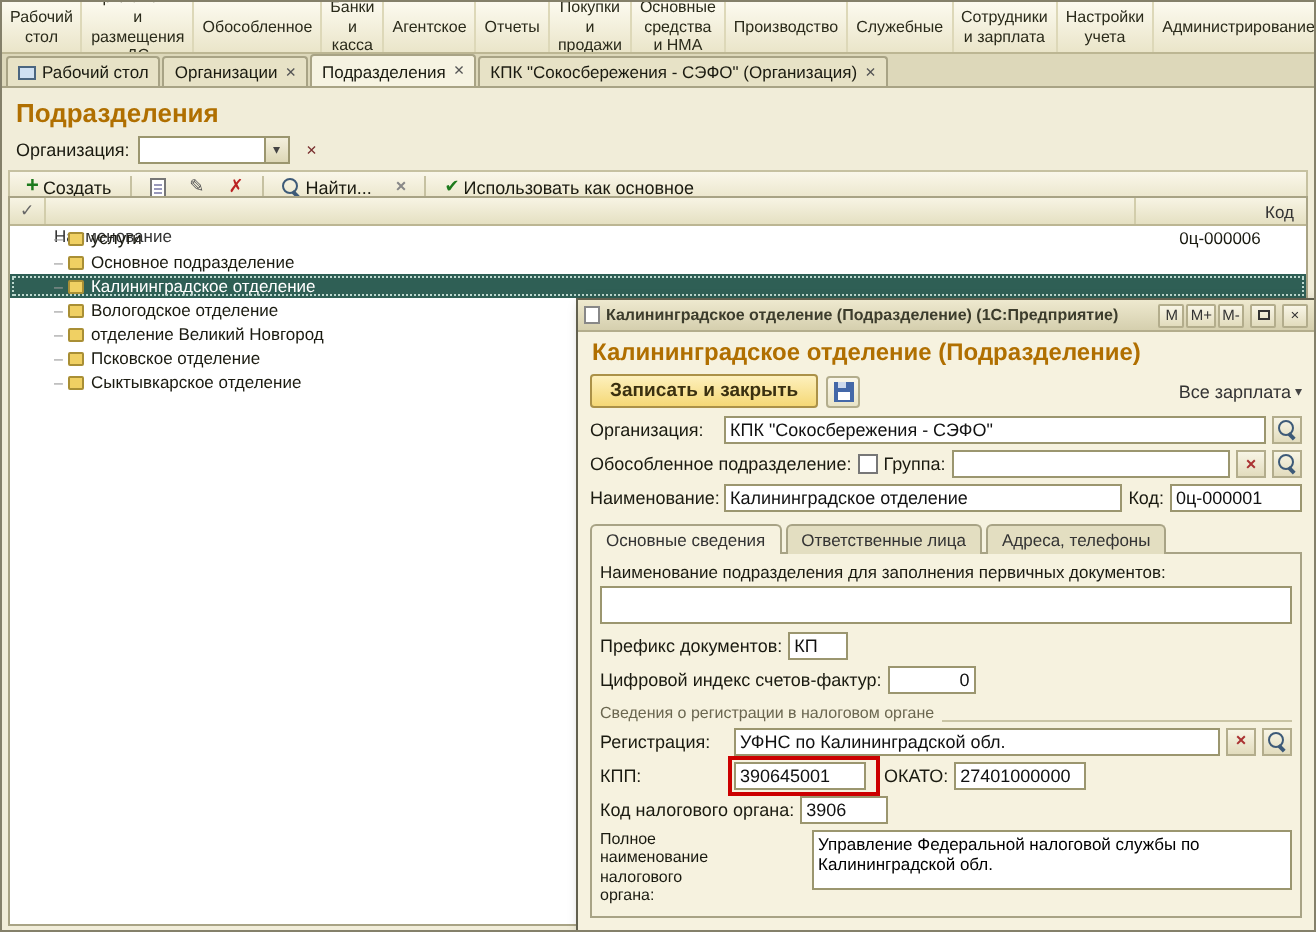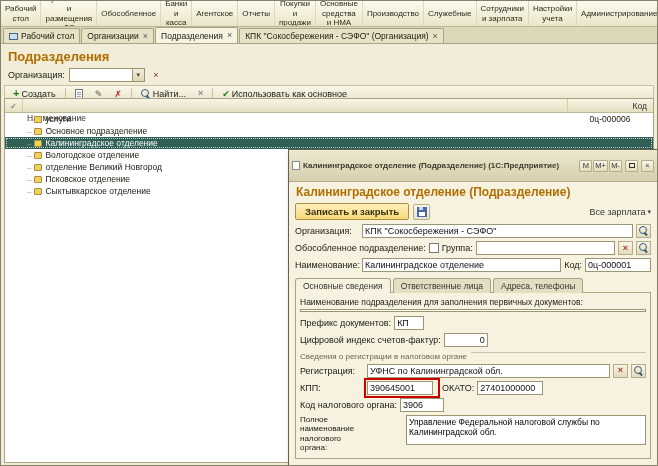--- a/index.html
+++ b/index.html
@@ -48,21 +48,21 @@
   .trow { display:flex; height:12px; align-items:center; font-size:8.5px; }
   .trow .cell-check { width:18px; align-self:stretch; flex:none; }
   .trow .cell-name { flex:1; display:flex; align-items:center; gap:3px; padding:0 2px; overflow:hidden; white-space:nowrap; }
   .trow .cell-code { width:86px; padding:0 6px; text-align:center; flex:none; }
   .trow.selected { background:#2f5f55; color:#fff; outline:1px dotted #bcd8cf; outline-offset:-2px; }
   .tree-glyph { color:#999; font-size:8px; margin-left:2px; }
   .item-icon { width:8px; height:7px; background:#f0d063; border:1px solid #a98f35; border-radius:1px; flex:none; }
 
   
   .dialog { position:absolute; left:287px; top:148px; width:370px; height:317px; background:#f6f2df; border:1px solid #62604e; box-shadow:3px 3px 6px rgba(40,40,20,.4); z-index:5; display:flex; flex-direction:column; }
-  .dlg-titlebar { display:flex; align-items:center; height:32px; background:linear-gradient(#eee9cf,#d5cfae); border-bottom:1px solid #b3ad8c; padding:0 3px; gap:3px; flex:none; }
+  .dlg-titlebar { display:flex; align-items:center; height:16px; background:linear-gradient(#eee9cf,#d5cfae); border-bottom:1px solid #b3ad8c; padding:0 3px; gap:3px; flex:none; }
   .dlg-icon { width:8px; height:9px; background:#fff; border:1px solid #888; flex:none; }
   .dlg-title { flex:1; font-size:8px; font-weight:bold; color:#3c3c2c; white-space:nowrap; overflow:hidden; }
   .winbtns { display:flex; gap:1px; }
   .win-btn { min-width:13px; height:12px; padding:0 1px; display:flex; align-items:center; justify-content:center; font-size:7.5px; color:#333; border:1px solid #b3ad8c; background:linear-gradient(#f8f5e6,#e2dcbd); border-radius:1px; }
   .restore-glyph { width:6px; height:5px; border:1px solid #333; }
   .dlg-head { font-size:12px; font-weight:bold; color:#b06f00; padding:3px 7px 2px; flex:none; }
   .dlg-toolbar { display:flex; align-items:center; gap:4px; padding:2px 6px 4px; flex:none; }
   .btn-primary { display:flex; align-items:center; font-family:inherit; font-size:9.5px; font-weight:bold; padding:2px 9px; background:linear-gradient(#fdf0bd,#f5d876); border:1px solid #ab9148; border-radius:2px; color:#3a3010; }
   .sm-btn { width:17px; height:16px; display:flex; align-items:center; justify-content:center; background:linear-gradient(#faf7ea,#e9e4c8); border:1px solid #b3ad8c; border-radius:2px; }
   .floppy { width:10px; height:10px; background:#4468a8; position:relative; }
@@ -83,21 +83,21 @@
   .num { text-align:right; }
   .checkbox { width:10px; height:10px; background:#fff; border:1px solid #777; flex:none; }
   .mini-btn { width:15px; height:14px; display:flex; align-items:center; justify-content:center; border:1px solid #b3ad8c; background:linear-gradient(#f8f5e6,#e2dcbd); flex:none; }
 
   .dlg-tabbar { display:flex; padding:2px 6px 0; flex:none; }
   .dlg-tab { font-size:8.5px; padding:2px 7px; background:#e3dec1; border:1px solid #a8a385; border-bottom:none; border-radius:3px 3px 0 0; margin-right:2px; position:relative; top:1px; color:#333; }
   .dlg-tab.active { background:#f6f2df; font-weight:normal; z-index:2; }
   .dlg-panel { border:1px solid #a8a385; margin:0 6px 6px; padding:4px 4px 2px; flex:1; overflow:hidden; display:flex; flex-direction:column; background:#f6f2df; }
   .small-label { font-size:8.5px; margin-bottom:2px; }
   .ta { width:100%; height:46px; background:#fff; border:1px solid #9b966f; resize:none; font-family:inherit; font-size:9px; margin-bottom:4px; }
-  .group-caption { display:flex; align-items:flex-start; gap:4px; margin:2px 0 3px; }
+  .group-caption { display:flex; align-items:flex-end; gap:4px; margin:2px 0 3px; }
   .gc-text { font-size:8px; color:#6b6750; white-space:nowrap; }
   .gline { flex:1; height:1px; background:#c9c4a4; }
   .wrap-label { width:64px; font-size:8px; line-height:1.2; }
   .ta2 { flex:1; height:30px; background:#fff; border:1px solid #9b966f; resize:none; font-family:inherit; font-size:8.5px; line-height:1.25; padding:1px 2px; }
   .kpp-wrap { position:relative; display:inline-flex; }
   .annotation { position:absolute; left:-3px; top:-3px; right:-7px; bottom:-3px; border:2px solid #cc0000; pointer-events:none; }
 </style>
 </head>
 <body>
 

